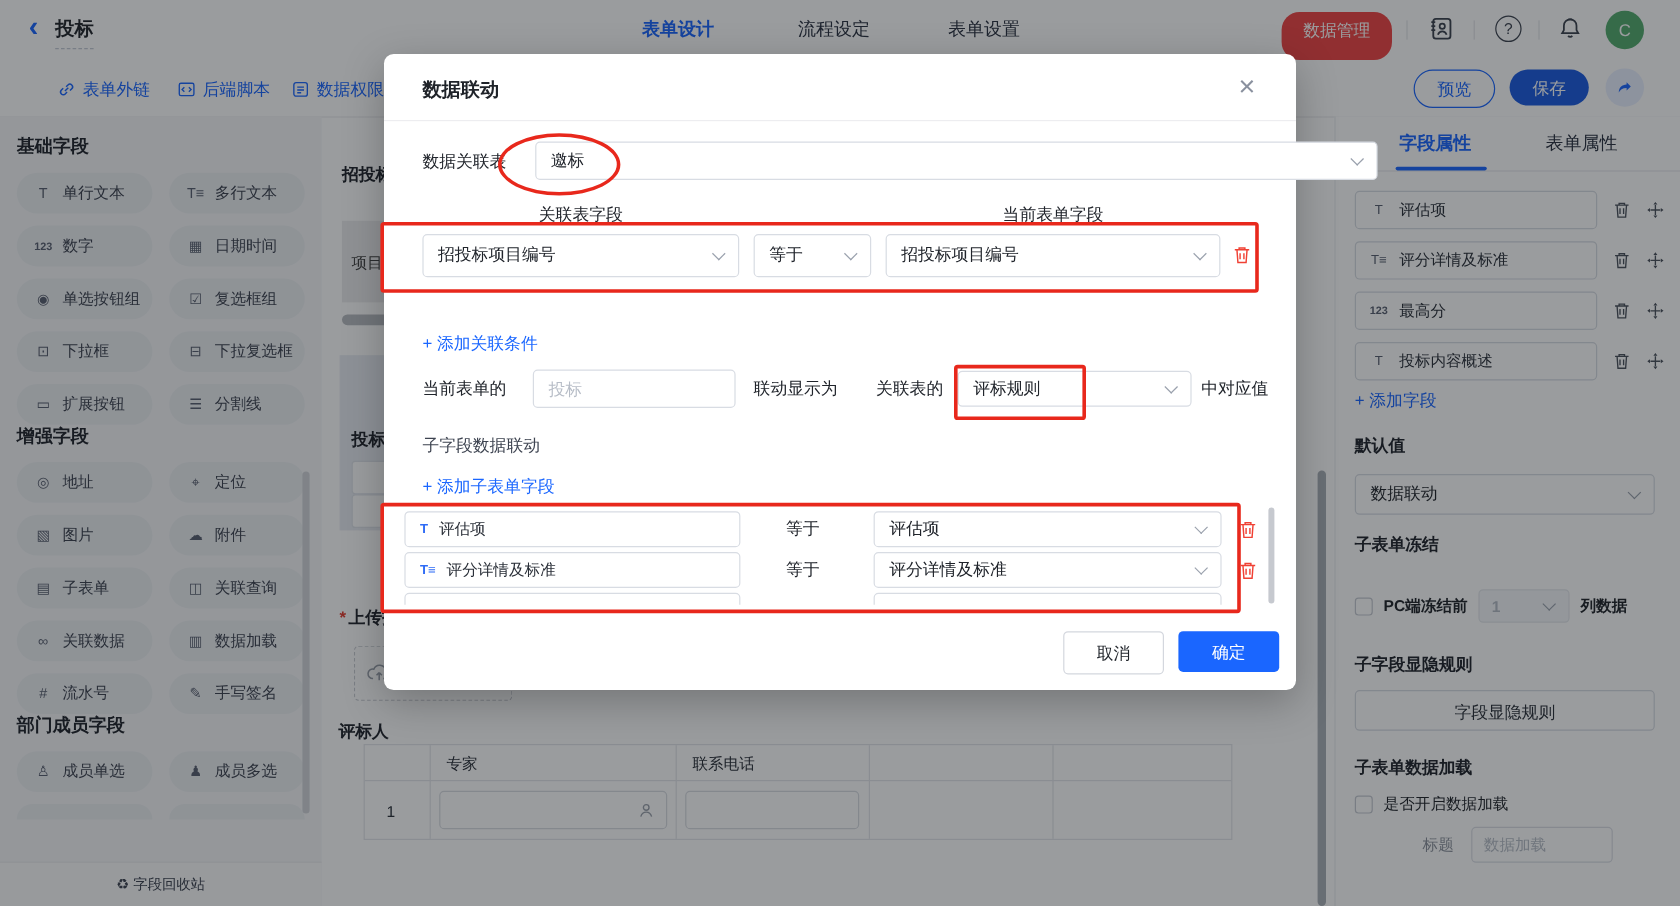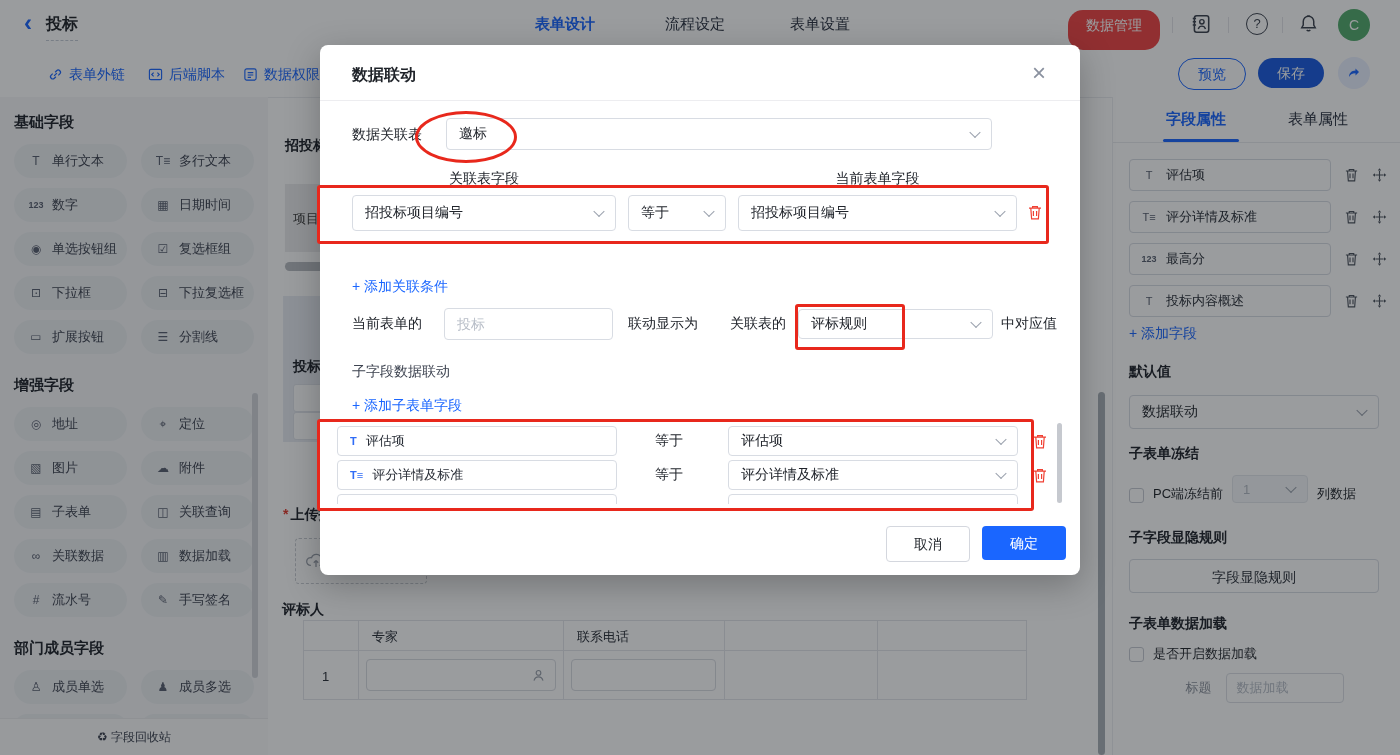--- a/index.html
+++ b/index.html
@@ -29,21 +29,21 @@
     color:#1a66ff;border-radius:16px;cursor:pointer;}
   .sv{position:absolute;left:1258px;top:8px;width:66px;height:30px;line-height:30px;text-align:center;background:#1a5be0;
     color:#fff;border-radius:16px;cursor:pointer;}
   .share{position:absolute;left:1338px;top:7px;width:32px;height:32px;border-radius:50%;background:#e9efff;color:#1a66ff;
     text-align:center;cursor:pointer;}
   .share svg{margin-top:7px;}
 
   
   .sbar{position:absolute;left:0;top:97px;width:268px;height:658px;background:#f6f7f9;box-sizing:border-box;padding:16px 14px 0 14px;overflow:hidden;}
   .sec-t{font-size:15px;font-weight:700;color:#20242b;margin:0 0 12px 0;}
-  .sec-t.mt{margin-top:22px;}
+  .sec-t.mt{}
   .grid{display:flex;flex-wrap:wrap;gap:10px 14px;}
   .pill{width:113px;height:34px;border-radius:17px;background:#edeff2;display:flex;align-items:center;gap:7px;
     padding:0 0 0 13px;box-sizing:border-box;font-size:13px;color:#3d4350;cursor:grab;}
   .pill .pic{font-size:12px;color:#596070;width:18px;text-align:center;flex:none;}
   .pill.cut{height:13px;border-radius:17px 17px 0 0;}
   .recycle{position:absolute;left:0;top:718px;width:268px;height:37px;background:#fbfbfc;border-top:1px solid #ececee;
     text-align:center;line-height:37px;font-size:12px;color:#3d4350;cursor:pointer;z-index:2;}
   .sb-scroll{position:absolute;left:252px;top:393px;width:6px;height:285px;border-radius:3px;background:#d2d5da;}
 
   
@@ -415,21 +415,21 @@
       </div>
       <div style="margin-top:8px;" class="bluelink"><span>+</span> <span>添加字段</span></div>
 
       <div class="rp-h" style="margin-top:20px;">默认值</div>
       <div class="rp-sel" style="margin-top:14px;">
         <span>数据联动</span>
           <span class="chev"></span>
       </div>
 
       <div class="rp-h" style="margin-top:16px;">子表单冻结</div>
-      <div style="margin-top:12px;display:flex;align-items:flex-end;gap:9px;">
+      <div style="margin-top:28px;display:flex;align-items:center;gap:9px;font-weight:bold;">
         <span class="cb"></span>
         <span style="font-size:13px;">PC端冻结前</span>
         <span class="minisel">
             <span>1</span>
             <span class="chev"></span>
           </span>
         <span style="font-size:13px;">列数据</span>
       </div>
 
       <div class="rp-h" style="margin-top:26px;">子字段显隐规则</div>
@@ -449,21 +449,21 @@
   </div>
 
   <div class="dim"></div>
 
   <div class="modal">
     <div class="m-title">数据联动</div>
     <span class="m-close">×</span>
     <div class="m-hr"></div>
 
     <span class="m-lbl" style="left:32px;top:81px;">数据关联表</span>
-    <div class="sel" style="left:126px;top:73px;width:546px;height:32px;">
+    <div class="sel" style="left:126px;top:73px;width:702px;height:32px;">
       <span>邀标</span>
         <span class="chev"></span>
     </div>
 
     <span class="colh" style="left:418px;width:279px;">当前表单字段</span>
     <span class="colh" style="left:32px;width:264px;">关联表字段</span>
 
     <div class="sel" style="left:32px;top:150px;width:264px;height:36px;">
       <span>招投标项目编号</span>
         <span class="chev"></span>

